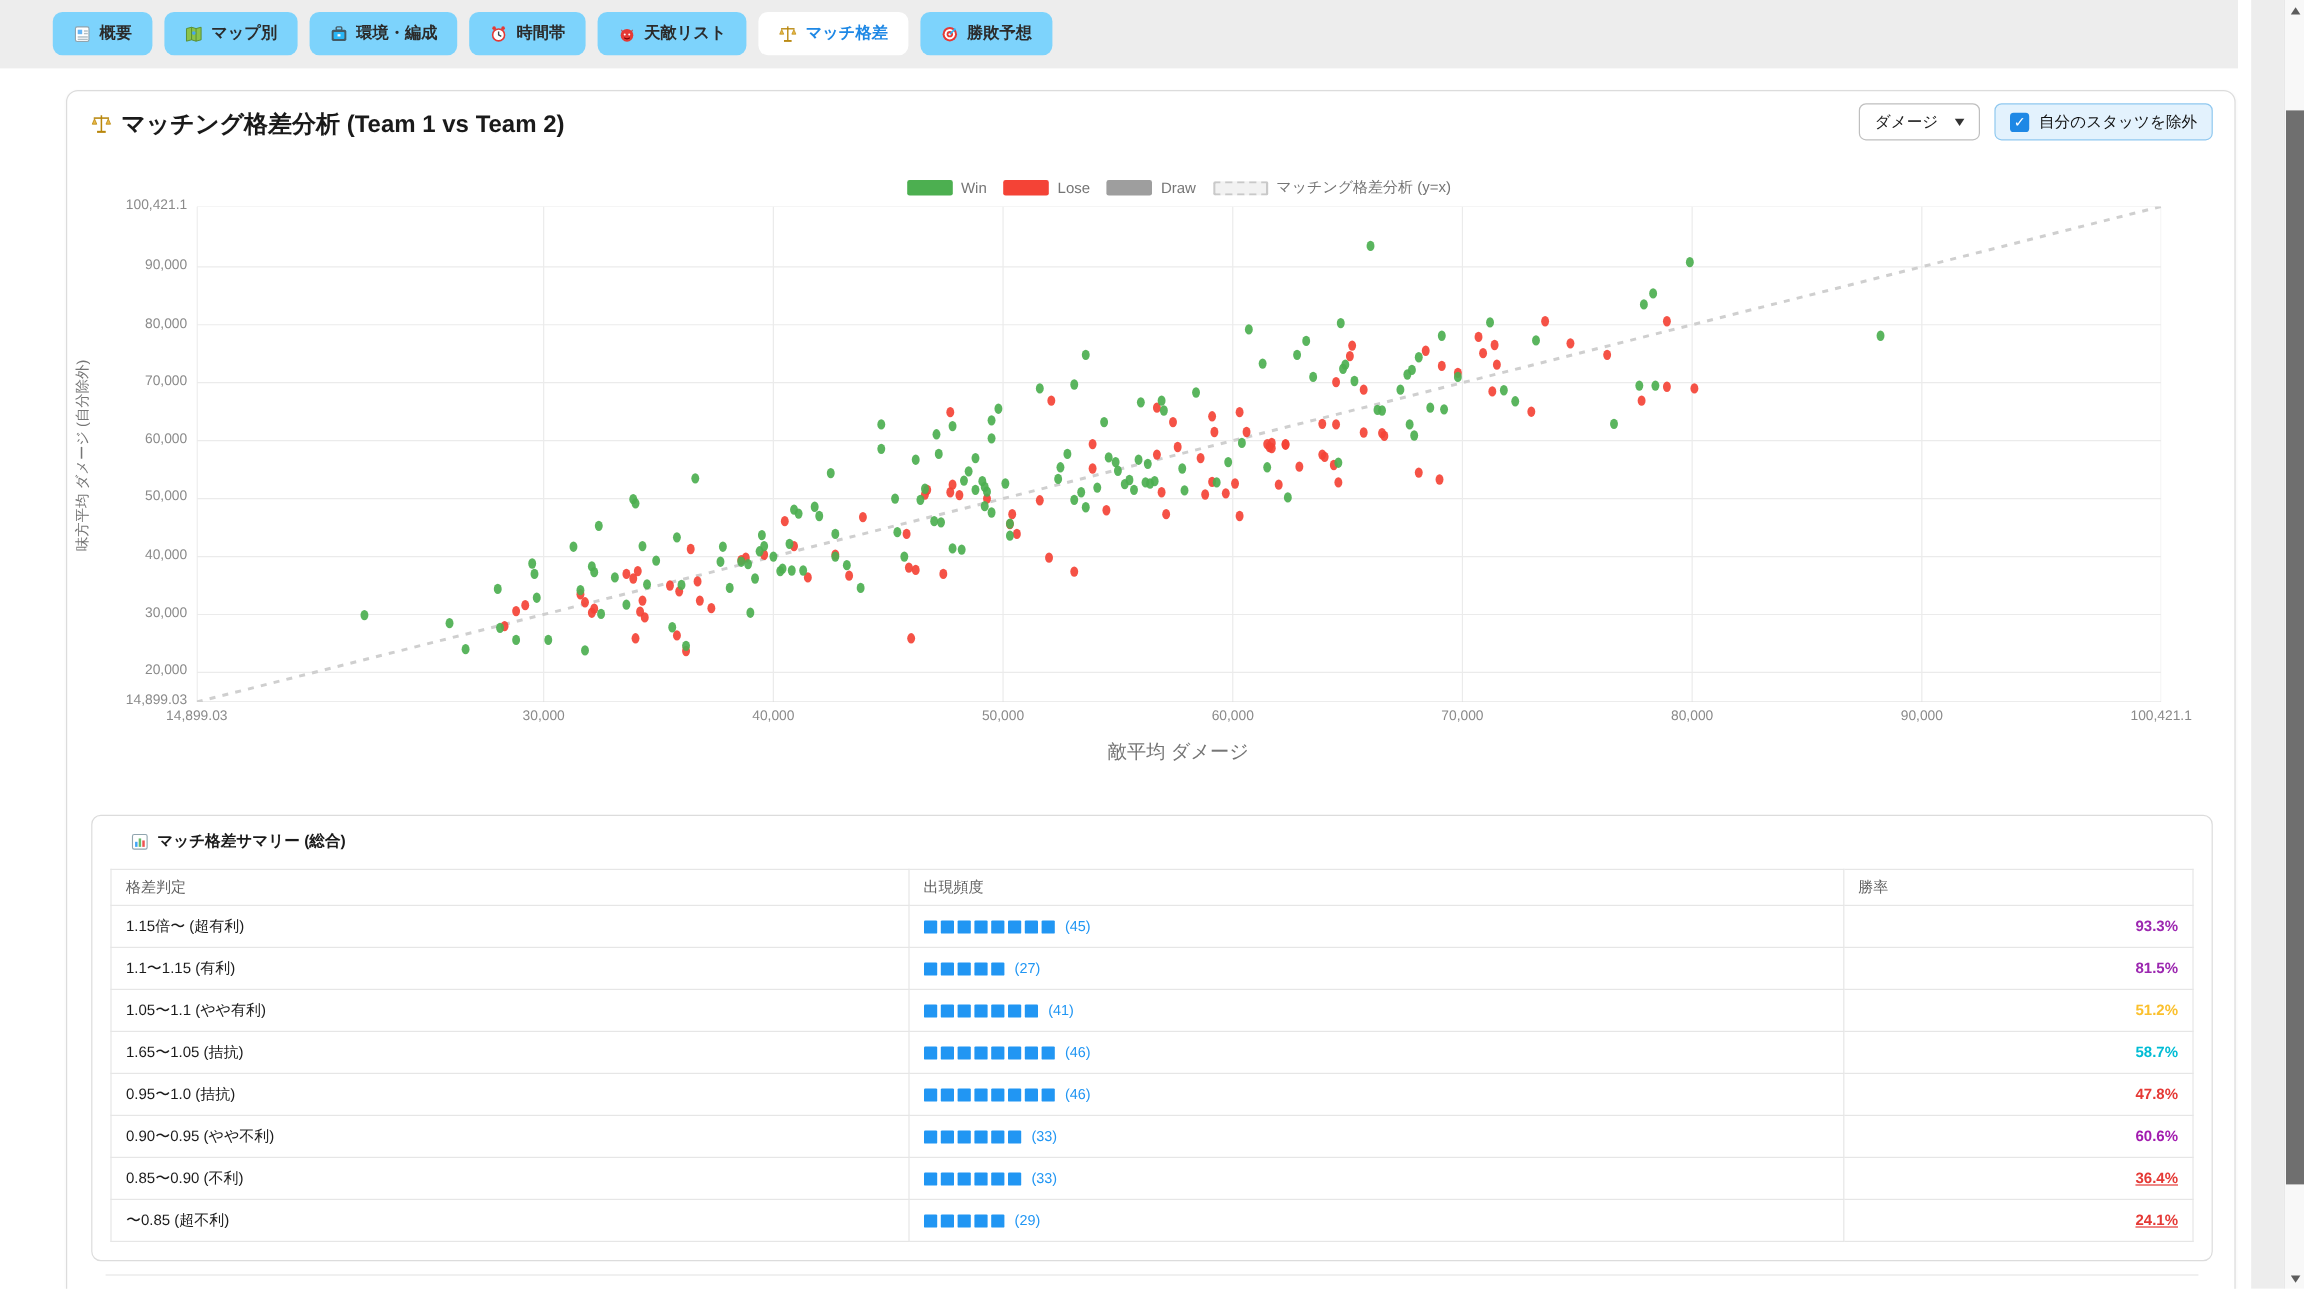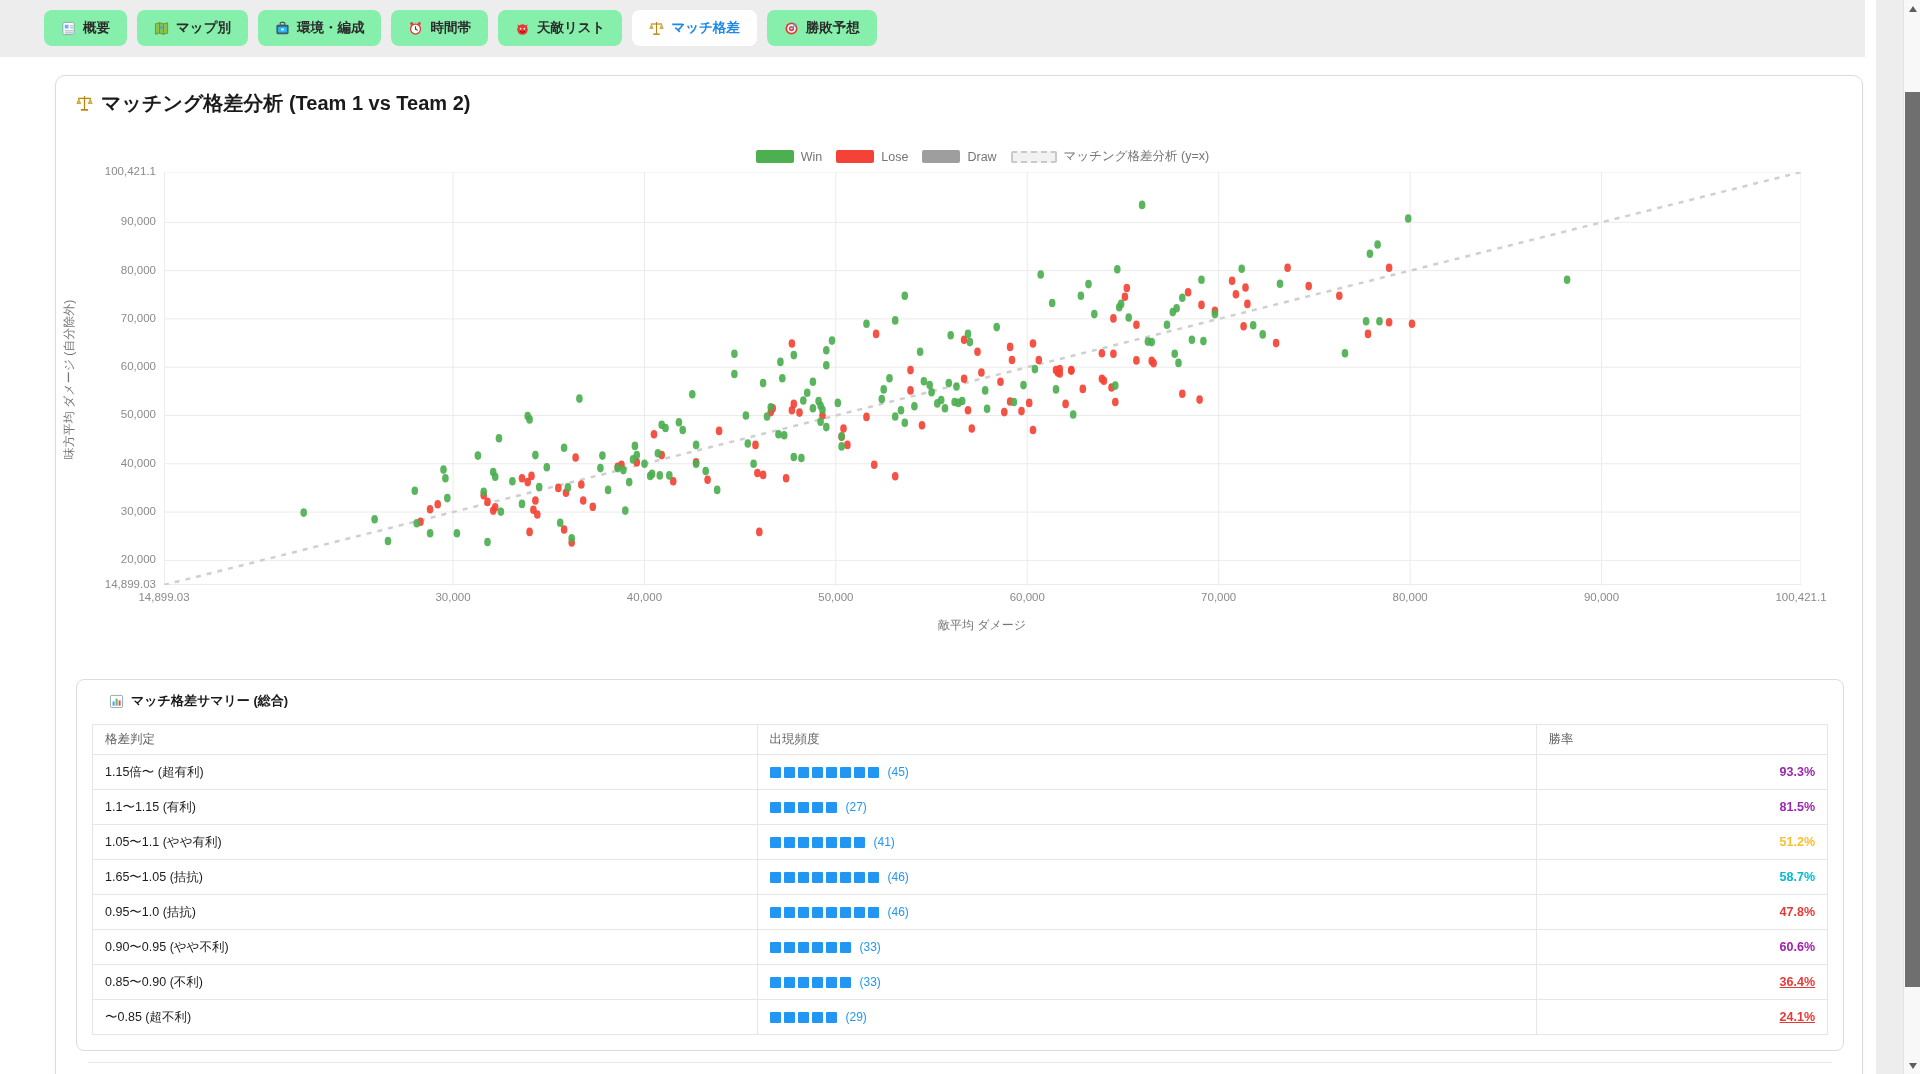--- a/index.html
+++ b/index.html
@@ -3,21 +3,21 @@
 <meta charset="utf-8">
 <style>
   * { margin:0; padding:0; box-sizing:border-box; }
   html,body { width:1920px; height:1074px; overflow:hidden; background:#fff;
     font-family:"Liberation Sans","DejaVu Sans",sans-serif; }
   .stage { position:relative; width:1920px; height:1074px; background:#fff; }
 
   
   .header-strip { position:absolute; left:0; top:0; width:1865px; height:57px; background:#ededed; }
   .tab-bar { position:absolute; left:44px; top:10px; display:flex; gap:10px; }
-  .tab { display:flex; align-items:center; gap:7px; padding:9px 17px; background:#86efac;
+  .tab { display:flex; align-items:center; gap:7px; padding:9px 17px; background:#7dd3fc;
          border-radius:8px; font-size:13.5px; font-weight:600; color:#2b2b2b; cursor:pointer; white-space:nowrap; }
   .tab.active { background:#ffffff; color:#1e88e5; }
   .tab .ticon { width:15px; height:15px; display:inline-block; }
   .tab .ticon svg { width:15px; height:15px; display:block; }
 
   
   .right-col { position:absolute; left:1876px; top:0; width:27px; height:1074px; background:#ededed; }
   .scrollbar { position:absolute; left:1903px; top:0; width:17px; height:1074px; background:#f8f8f8; border-left:1px solid #e4e4e4; }
   .sb-arrow { position:absolute; left:0; width:17px; height:17px; display:flex; align-items:center; justify-content:center; }
   .sb-up { top:0; } .sb-down { bottom:0; }
@@ -48,21 +48,21 @@
   .sw { width:38px; height:13px; border-radius:2px; display:inline-block; }
   .sw-dash { width:46px; height:12px; border:2px dashed #c9c9c9; background:#f2f2f2; border-radius:2px; display:inline-block; }
 
   
   .chart-wrap { position:absolute; left:0; top:0; width:1808px; height:620px; }
   .plot { position:absolute; left:108px; top:96px; width:1637px; height:413px; }
   .ytick { position:absolute; left:0; width:100px; text-align:right; font-size:11.5px; color:#8a8a8a; }
   .xtick { position:absolute; width:110px; text-align:center; font-size:11.5px; color:#8a8a8a; top:515px; }
   .yaxis-title { position:absolute; left:-117px; top:295px; width:260px; text-align:center; font-size:12px; color:#757575;
                  transform:rotate(-90deg); transform-origin:center; }
-  .xaxis-title { position:absolute; top:541px; left:866px; width:120px; text-align:center; font-size:12px; color:#757575; }
+  .xaxis-title { position:absolute; top:541px; left:866px; width:120px; text-align:center; font-size:16px; color:#757575; }
 
   
   .summary { position:absolute; left:20px; top:603px; width:1768px; height:372px;
              border:1px solid #dcdcdc; border-radius:8px; background:#fff; }
   .summary-title { position:absolute; left:32px; top:12px; display:flex; align-items:center; gap:7px;
                    font-size:13px; font-weight:bold; color:#1a1a1a; }
   .summary-title .ticon svg { width:15px; height:15px; display:block; }
   table.gap { position:absolute; left:15px; top:44px; width:1736px; border-collapse:collapse; table-layout:fixed; }
   table.gap th, table.gap td { border:1px solid #e6e6e6; font-weight:normal; }
   table.gap th { height:30px; text-align:left; padding:0 12px; font-size:12.5px; color:#5f5f5f; }
@@ -173,20 +173,30 @@
             <rect x="7.4" y="1" width="1.2" height="12.4" fill="#b8860b"></rect>
             <rect x="2" y="2.6" width="12" height="1.2" fill="#b8860b"></rect>
             <path d="M0.8 8 2.6 3.8 4.4 8Z" fill="#e9b949" stroke="#b8860b" stroke-width="0.6"></path>
             <path d="M11.6 8 13.4 3.8 15.2 8Z" fill="#e9b949" stroke="#b8860b" stroke-width="0.6"></path>
             <rect x="4.6" y="13.2" width="6.8" height="1.6" fill="#b8860b"></rect>
           </svg>
         </span>
       <span>マッチング格差分析 (Team 1 vs Team 2)</span>
     </div>
 
+    <div class="controls">
+      <div class="metric-select">
+        <span>ダメージ</span>
+        <span class="chev"></span>
+      </div>
+      <div class="exclude-chip">
+        <span class="cbx">✓</span>
+        <span>自分のスタッツを除外</span>
+      </div>
+    </div>
 
     <div class="legend" id="legend">
         <div class="legend-item">
           <span class="sw" style="background: rgb(76, 175, 80);"></span>
           <span>Win</span>
         </div>
         <div class="legend-item">
           <span class="sw" style="background: rgb(244, 67, 54);"></span>
           <span>Lose</span>
         </div>

